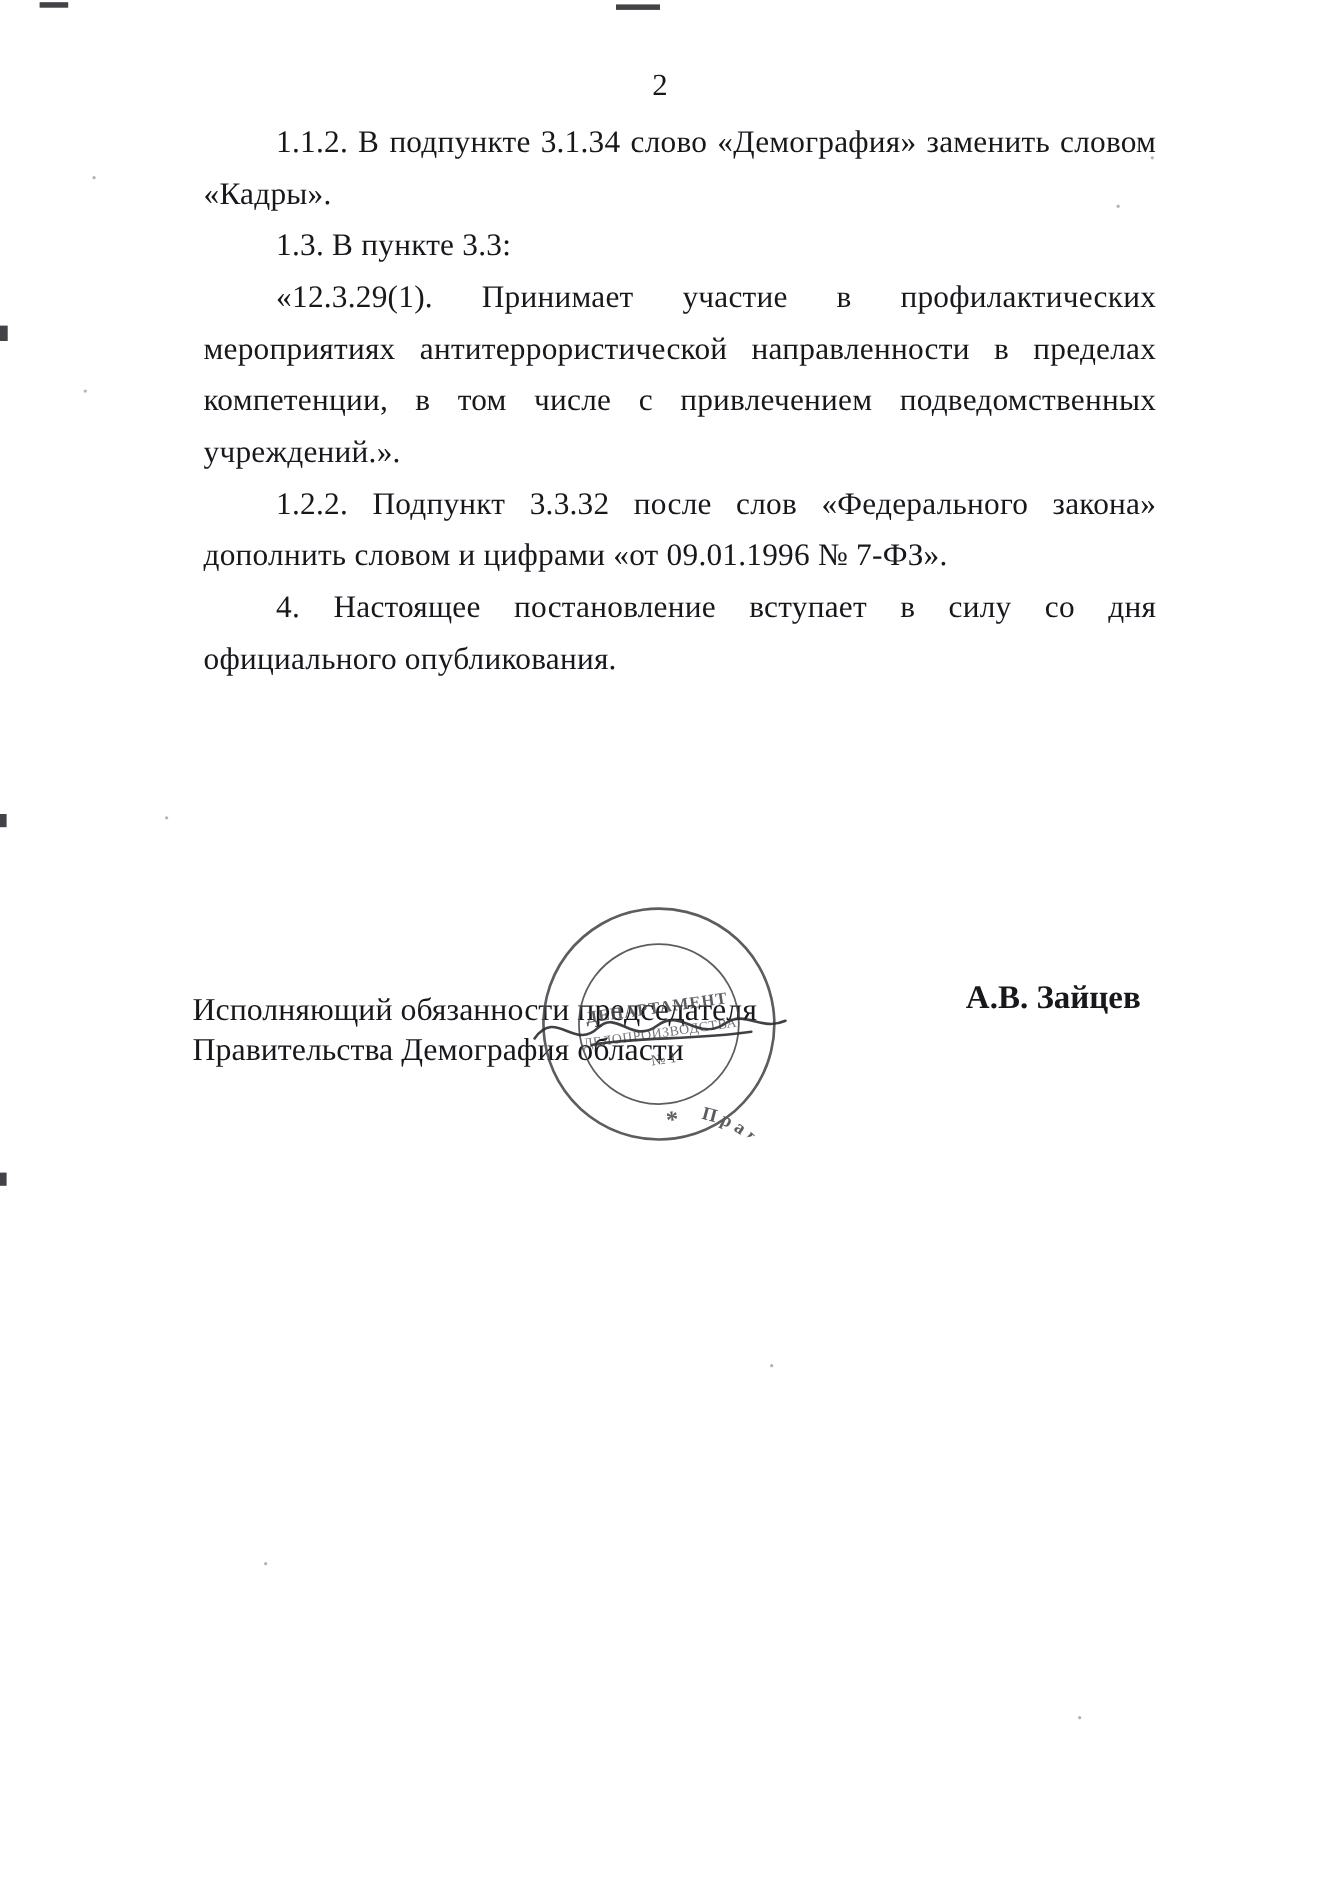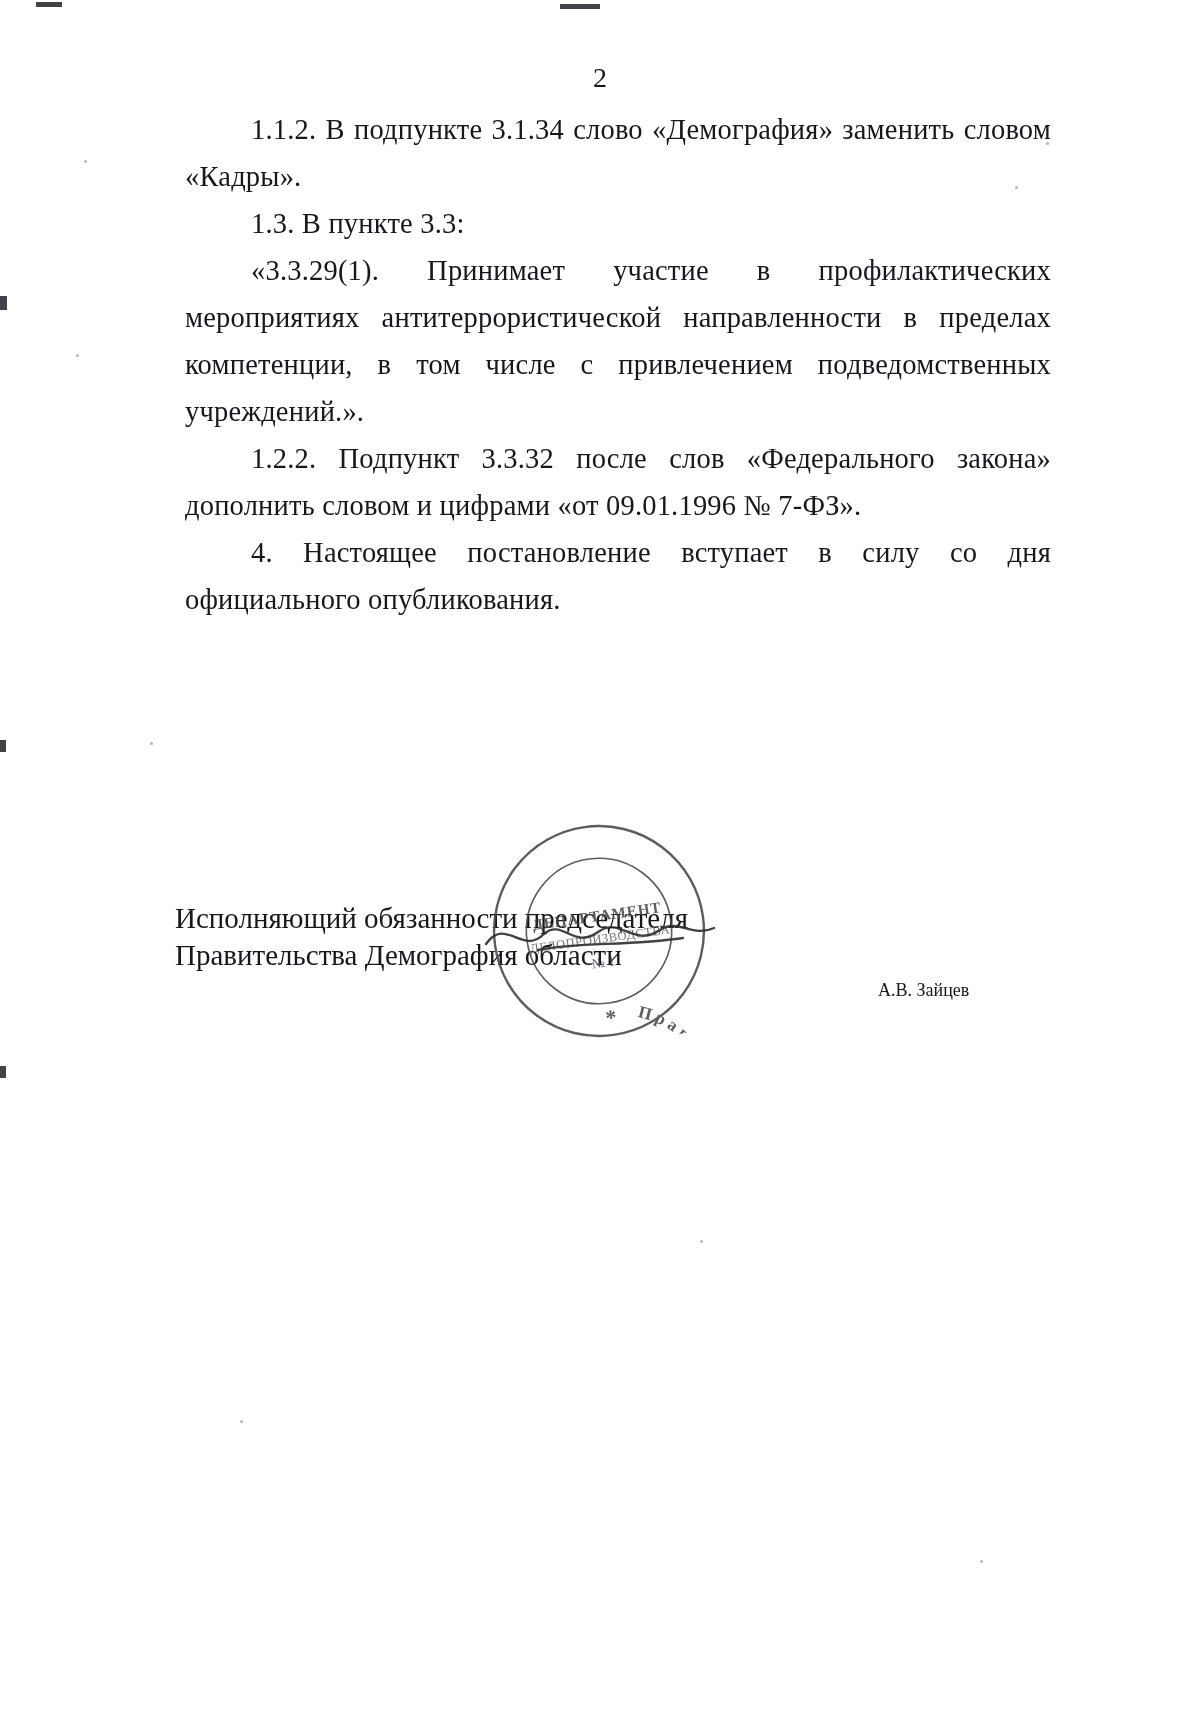--- a/index.html
+++ b/index.html
@@ -36,23 +36,24 @@
     position:absolute;
     left:175px;
     top:900px;
     font-size:29px;
     line-height:37px;
     white-space:nowrap;
   }
   .sig-name{
     position:absolute;
     left:878px;
-    top:980px;
-    font-size:18px;
+    top:890px;
+    font-size:30px;
     white-space:nowrap;
+    font-weight:bold;
   }
   .stamp{
     position:absolute;
     left:486px;
     top:818px;
     width:226px;
     height:226px;
     transform:rotate(-8deg);
     opacity:.88;
   }
@@ -79,21 +80,21 @@
 </head>
 <body>
 
 <div class="page">
 
   <div class="page-number">2</div>
 
   <div class="content">
     <p>1.1.2. В подпункте 3.1.34 слово «Демография» заменить словом «Кадры».</p>
     <p>1.3. В пункте 3.3:</p>
-    <p>«3.3.29(1). Принимает участие в профилактических мероприятиях антитеррористической направленности в пределах компетенции, в том числе с привлечением подведомственных учреждений.».</p>
+    <p>«12.3.29(1). Принимает участие в профилактических мероприятиях антитеррористической направленности в пределах компетенции, в том числе с привлечением подведомственных учреждений.».</p>
     <p>1.2.2. Подпункт 3.3.32 после слов «Федерального закона» дополнить словом и цифрами «от 09.01.1996 № 7-ФЗ».</p>
     <p>4. Настоящее постановление вступает в силу со дня официального опубликования.</p>
   </div>
 
   <div class="sig-left">
     <div>Исполняющий обязанности председателя</div>
     <div>Правительства Демография области</div>
   </div>
 
   <div class="sig-name">А.В. Зайцев</div>

